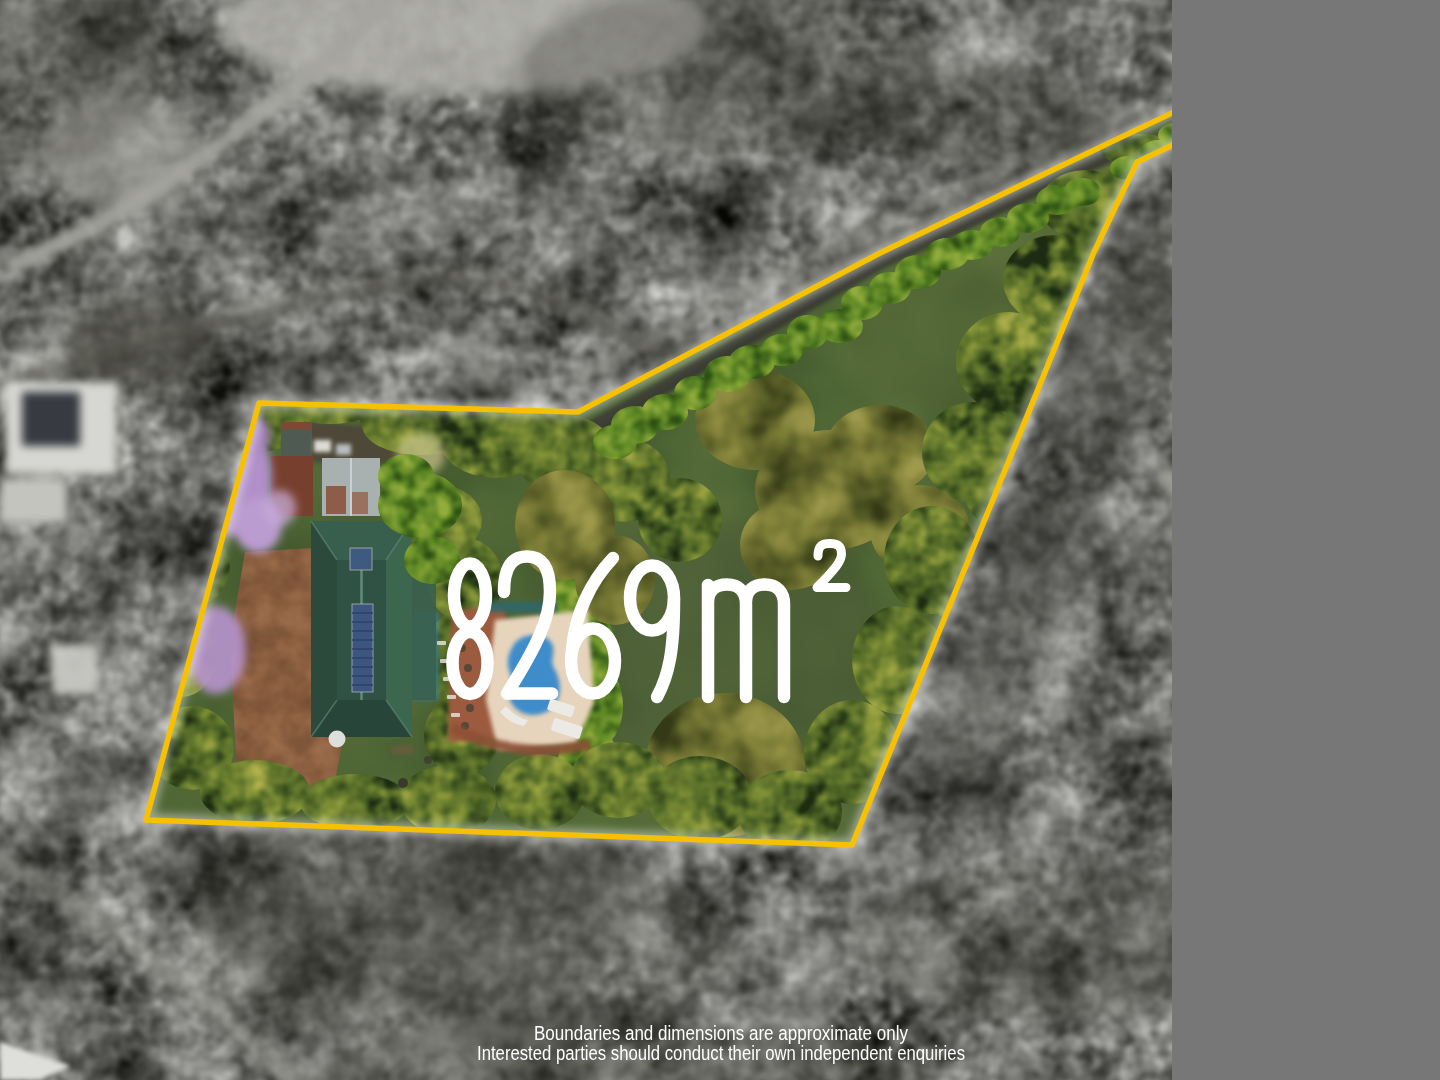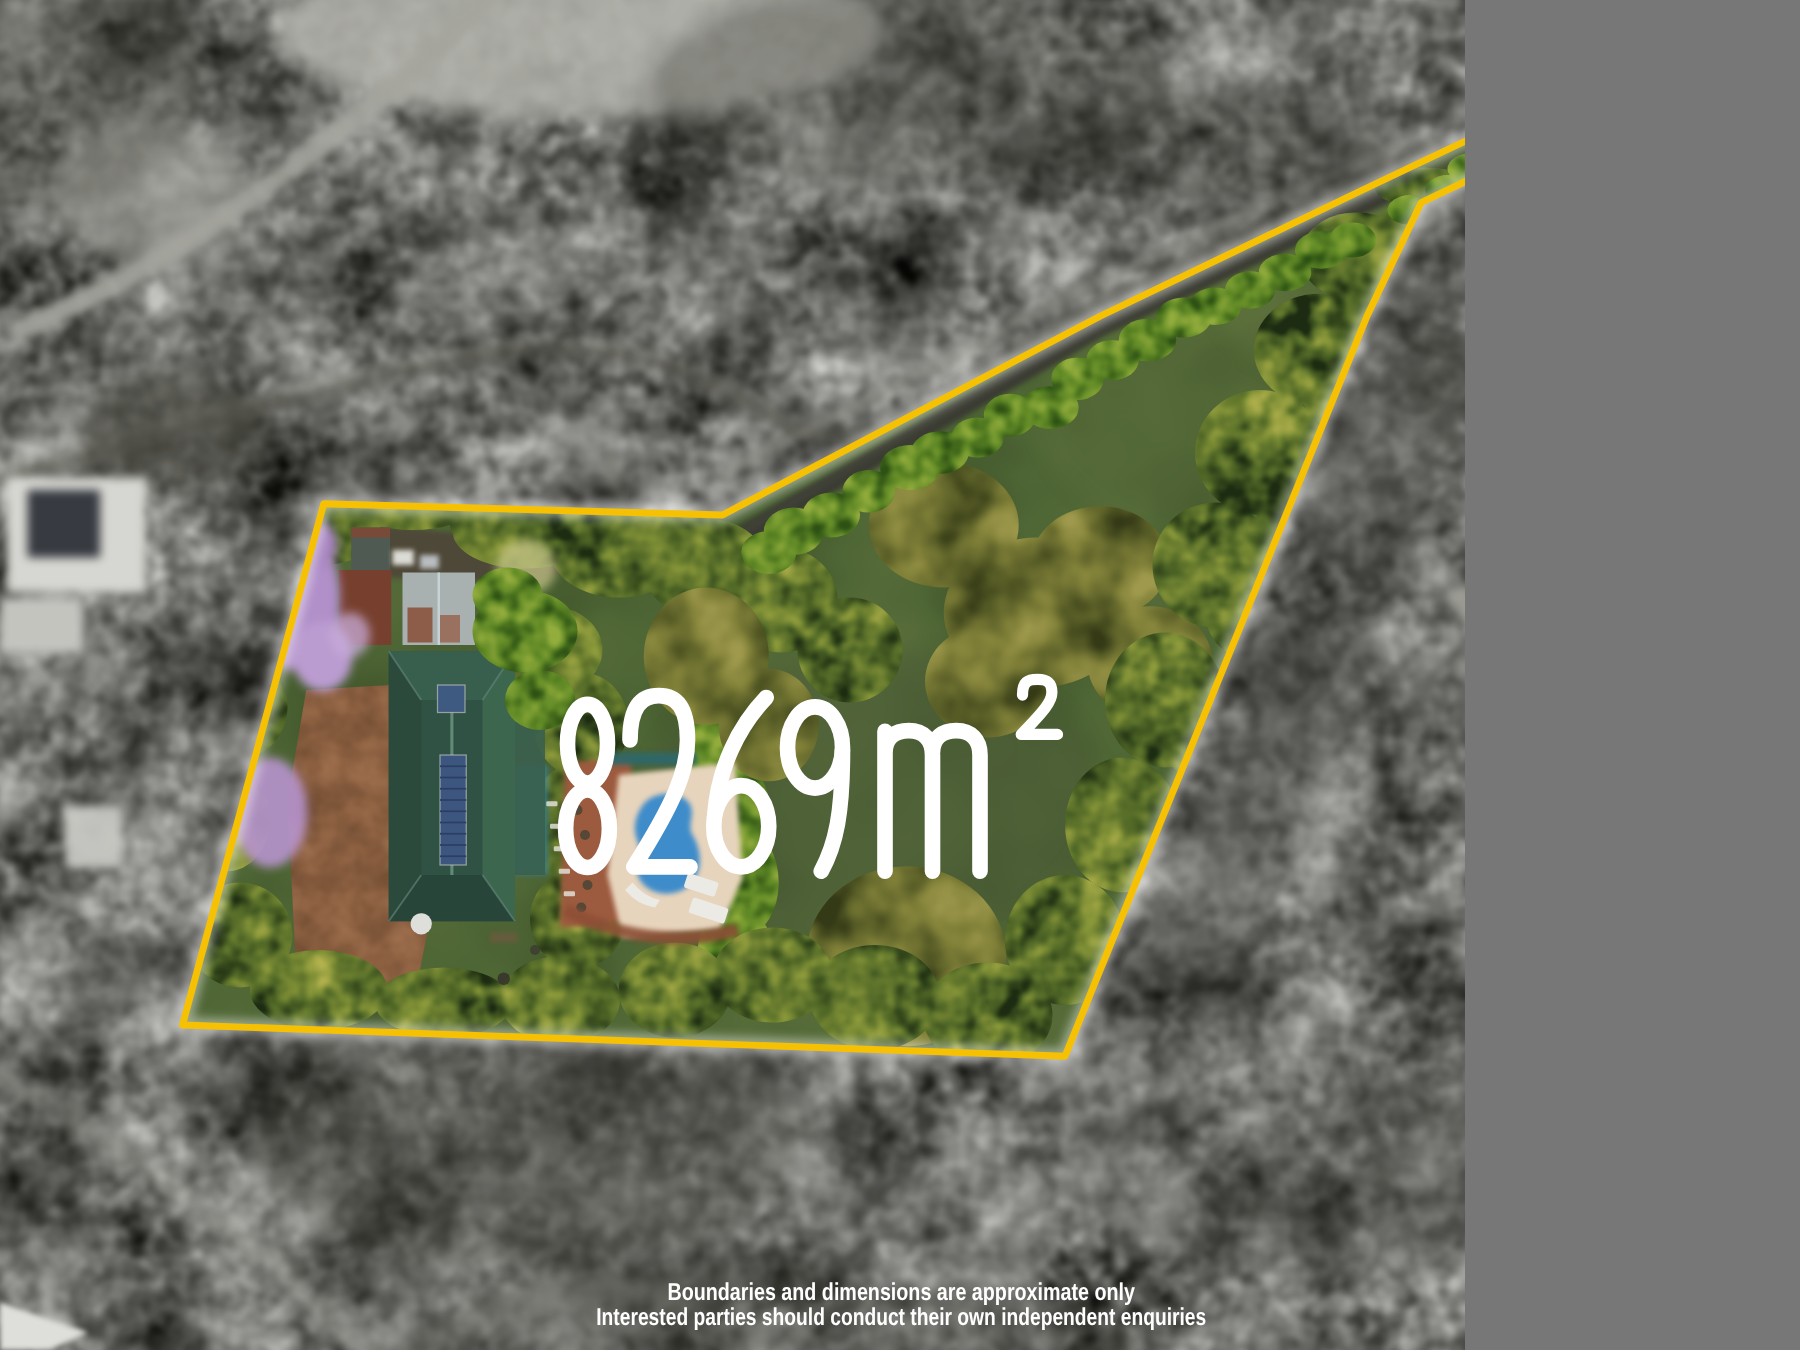--- a/index.html
+++ b/index.html
@@ -1,16 +1,16 @@
 <!DOCTYPE html>
 <html><head>
 <meta charset="utf-8">
 <style>
 html,body{margin:0;padding:0;background:#777;}
-#stage{position:relative;width:1172px;height:1080px;overflow:hidden;font-family:"Liberation Sans",sans-serif;font-weight:bold;}
+#stage{position:relative;width:1172px;height:1080px;overflow:hidden;font-family:"Liberation Sans",sans-serif;}
 </style>
 </head>
 <body>
 <div id="stage">
 <svg width="1440" height="1080" viewBox="0 0 1440 1080">
 <defs>
 
   <filter color-interpolation-filters="sRGB" id="fgray" filterUnits="userSpaceOnUse" x="-60" y="-60" width="1560" height="1200">
     <feTurbulence type="fractalNoise" baseFrequency="0.012" numOctaves="3" seed="11" result="big"></feTurbulence>
     <feTurbulence type="fractalNoise" baseFrequency="0.06" numOctaves="2" seed="8" result="small"></feTurbulence>

